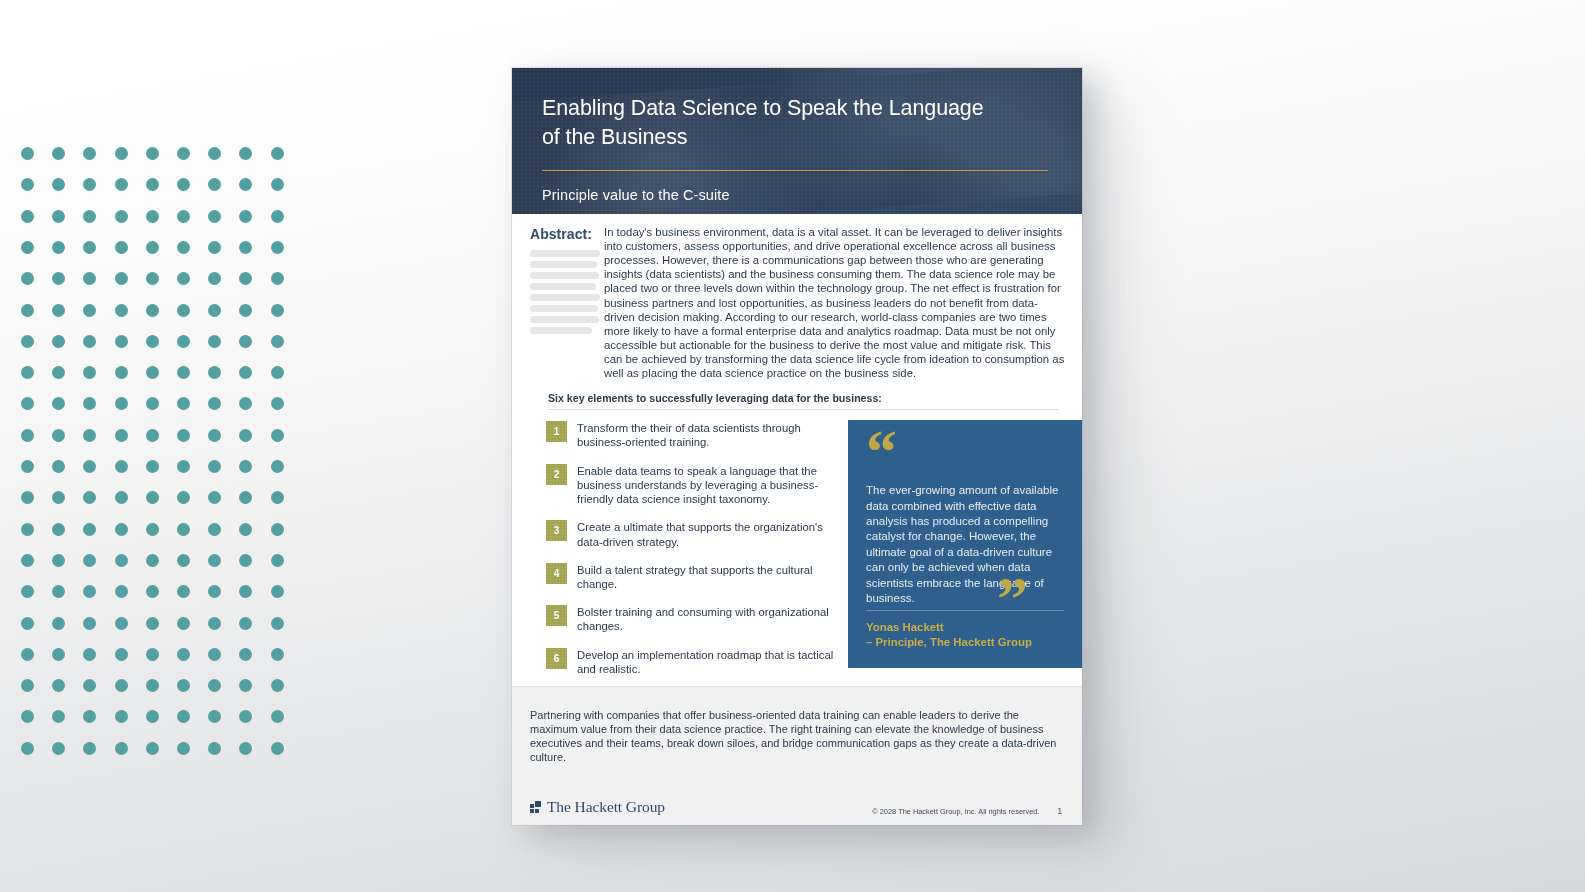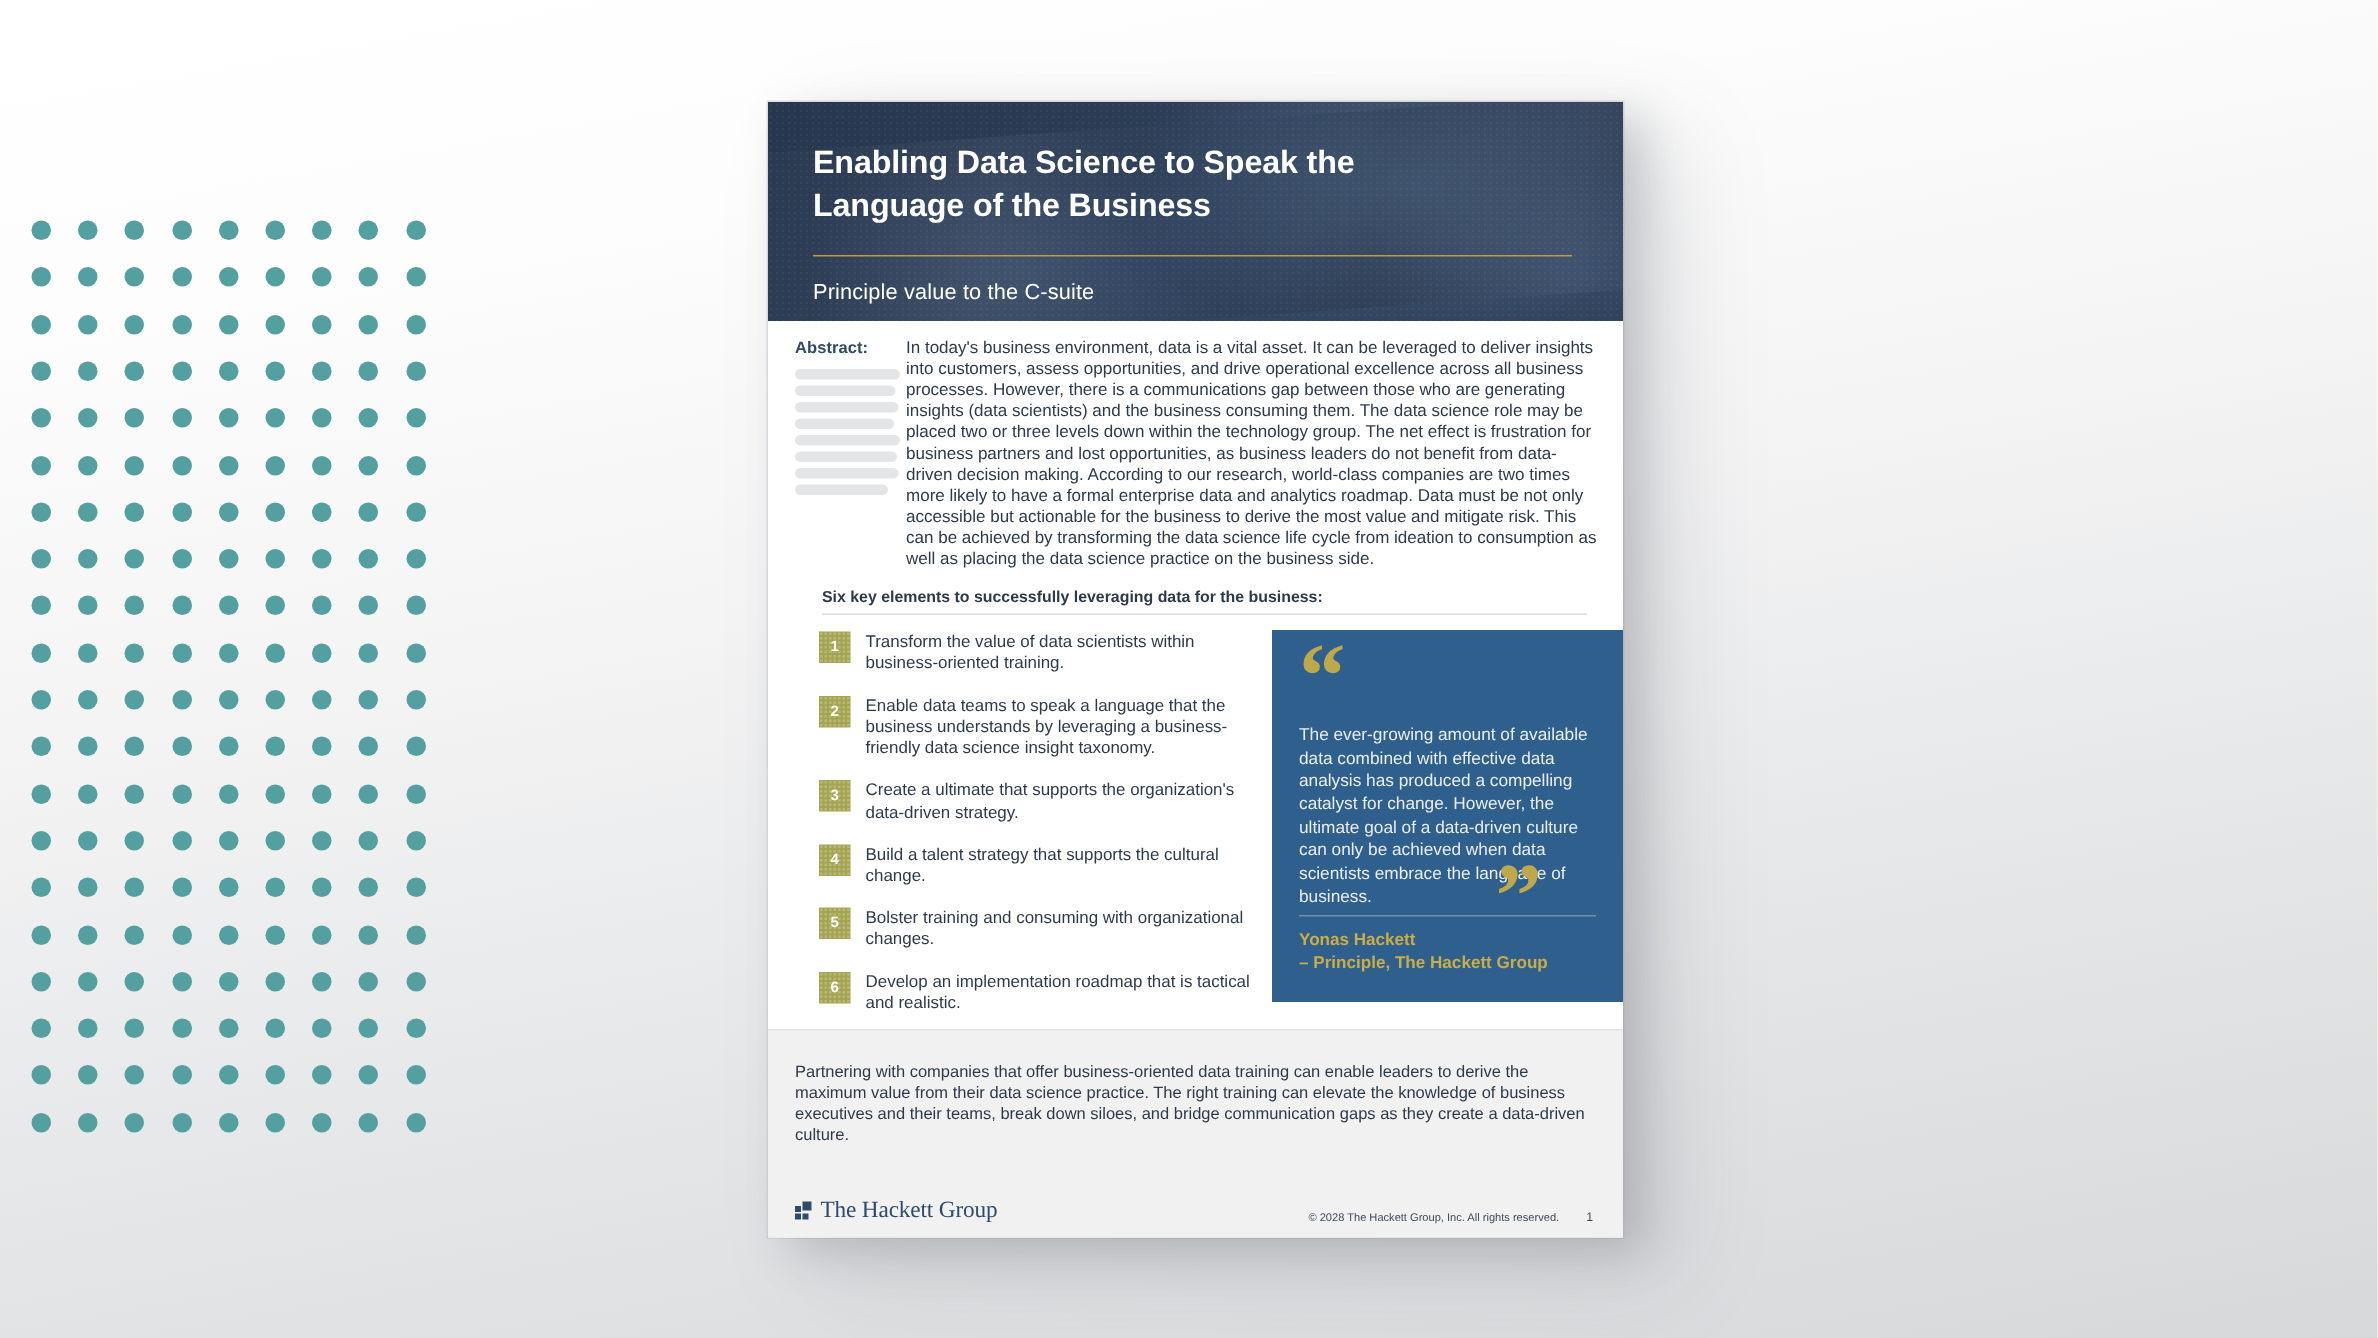--- a/index.html
+++ b/index.html
@@ -81,21 +81,21 @@
         rgba(255,255,255,0) 100%);
     transform: rotate(-4deg);
   }
   #hero-inner {
     position: relative;
     padding: 26px 36px 0 30px;
   }
   #hero-title {
     color: #ffffff;
     font-size: 21.5px;
-    font-weight: bold;
+    font-weight: normal;
     line-height: 1.33;
     letter-spacing: -0.1px;
     max-width: 452px;
   }
   #hero-rule {
     margin-top: 19px;
     width: 506px;
     height: 1px;
     background: #c09a3e;
   }
@@ -112,21 +112,21 @@
     display: flex;
     padding: 11px 16px 0 18px;
   }
   #abstract-left {
     width: 70px;
     flex: 0 0 70px;
     padding-top: 1px;
   }
   #abstract-label {
     color: #2f4a6b;
-    font-size: 11px;
+    font-size: 14px;
     font-weight: bold;
     letter-spacing: 0.05px;
   }
   #abstract-bars {
     margin-top: 8px;
     display: flex;
     flex-direction: column;
     gap: 4px;
   }
   .abstract-bar {
@@ -528,21 +528,21 @@
   <div id="key-heading-wrap">
     <div id="key-heading">Six key elements to successfully leveraging data for the business:</div>
     <div id="key-heading-rule"></div>
   </div>
 
   <div id="body-columns">
 
     <div id="list-column">
         <div class="list-item">
           <div class="list-num" style="background-color: rgb(163, 163, 80);">1</div>
-          <div class="list-text">Transform the value of data scientists within business-oriented training.</div>
+          <div class="list-text">Transform the their of data scientists through business-oriented training.</div>
         </div>
         <div class="list-item">
           <div class="list-num" style="background-color: rgb(163, 163, 80);">2</div>
           <div class="list-text">Enable data teams to speak a language that the business understands by leveraging a business-friendly data science insight taxonomy.</div>
         </div>
         <div class="list-item">
           <div class="list-num" style="background-color: rgb(163, 163, 80);">3</div>
           <div class="list-text">Create a ultimate that supports the organization's data-driven strategy.</div>
         </div>
         <div class="list-item">

